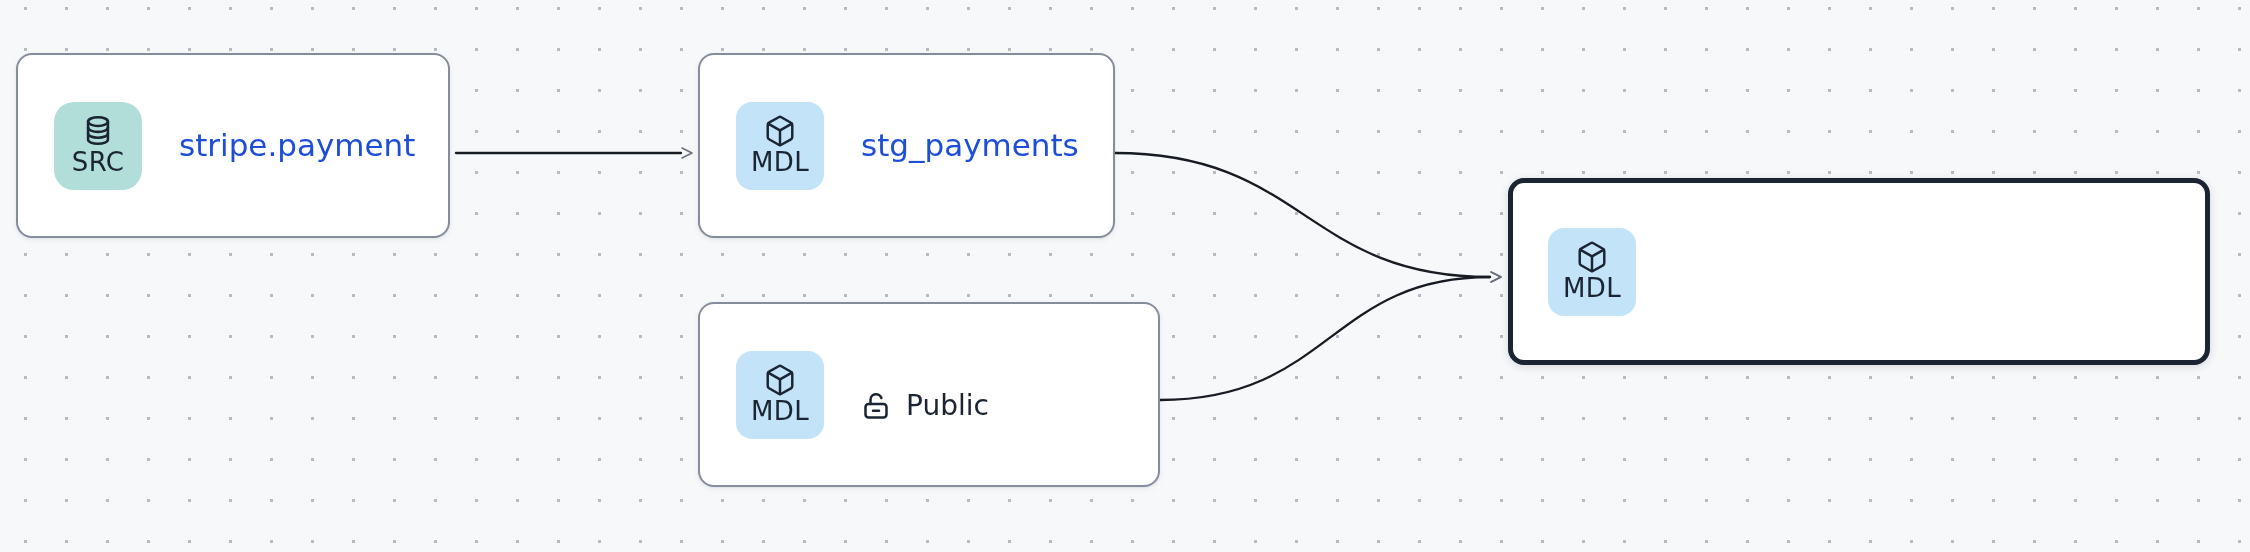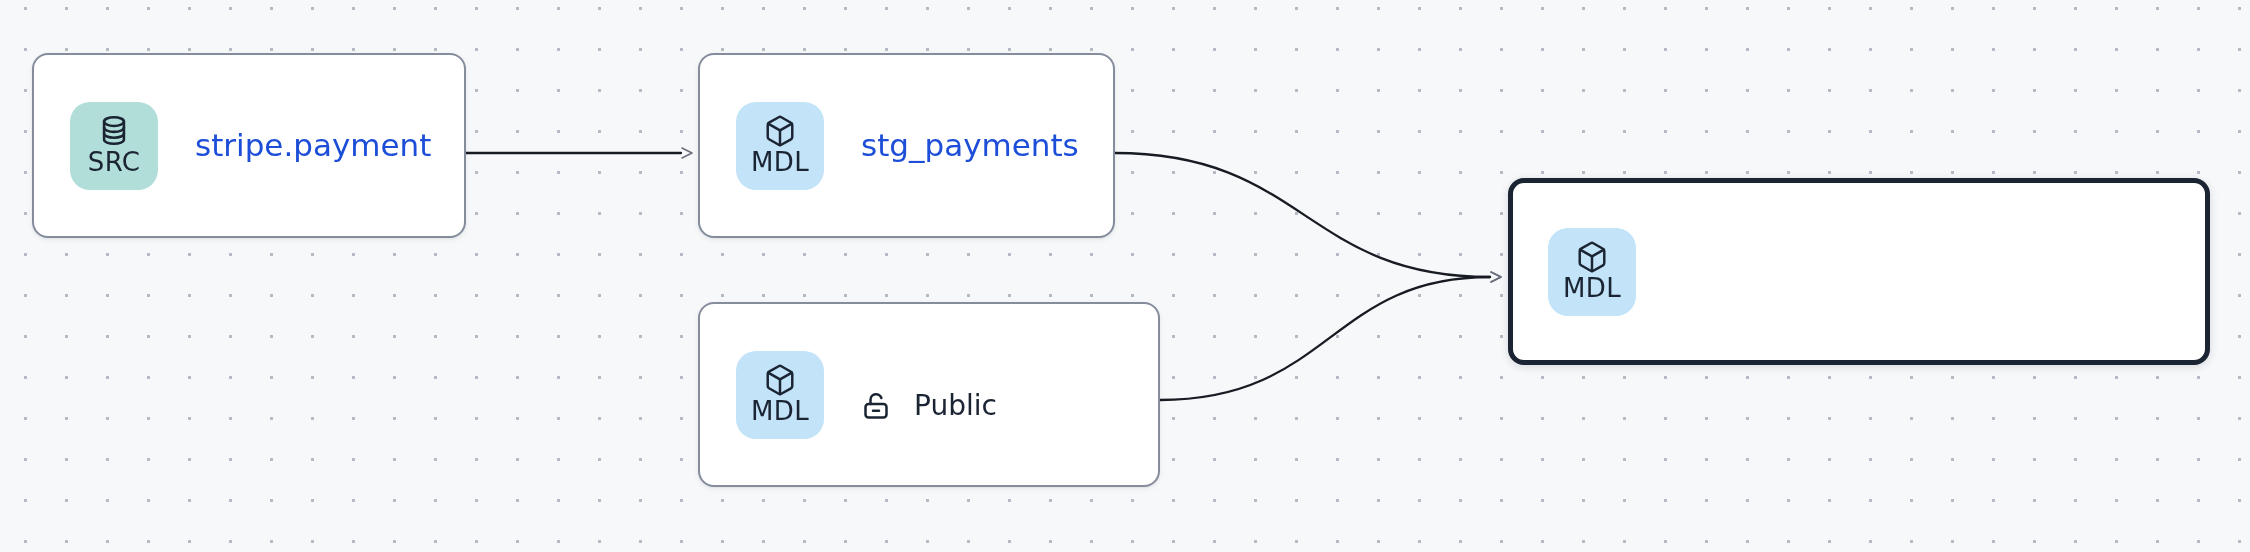--- a/index.html
+++ b/index.html
@@ -31,45 +31,45 @@
     box-sizing:border-box;
     display:flex;align-items:center;
     padding-left:36px;
     box-shadow:0 1px 2px rgba(23,30,45,.05),0 2px 6px rgba(23,30,45,.06);
     cursor:pointer;
   }
   .node.selected{
     border:5px solid #1b2433;
     box-shadow:0 2px 8px rgba(23,30,45,.14);
   }
-  #node-stripe-payment{left:32px;top:53px;width:434px;height:185px;}
+  #node-stripe-payment{left:16px;top:53px;width:434px;height:185px;}
   #node-stg-payments{left:698px;top:53px;width:417px;height:185px;}
   #node-fct-orders{left:698px;top:302px;width:462px;height:185px;}
   #node-agg{left:1508px;top:178px;width:702px;height:187px;padding-left:35px;}
   .badge{
     flex:0 0 auto;
     width:88px;height:88px;border-radius:20px;
     display:flex;flex-direction:column;align-items:center;justify-content:center;
     gap:1px;
   }
   .badge-src{background:#b2ded9;}
-  .badge-mdl{background:#c3e3f8;}
+  .badge-mdl{background:#c3e3f8;border-radius:16px;}
   .badge-label{
     font-size:26px;line-height:1.05;color:#1b2433;letter-spacing:.3px;
   }
   .badge svg{display:block;}
   .node-text{
     margin-left:37px;
     display:flex;flex-direction:column;justify-content:center;
   }
   .node-title{
     font-size:31px;color:#1d4ed8;white-space:nowrap;line-height:1.15;
   }
   .node-meta{
-    display:flex;align-items:center;gap:23px;margin-top:23px;
+    display:flex;align-items:center;gap:15px;margin-top:23px;
   }
   .meta-label{
     font-size:28px;color:#1b2433;line-height:1.1;
   }
   .icon-ink{stroke:#1b2433;fill:none;stroke-linecap:round;stroke-linejoin:round;}
 </style>
 </head>
 <body>
 
 <div class="canvas">

